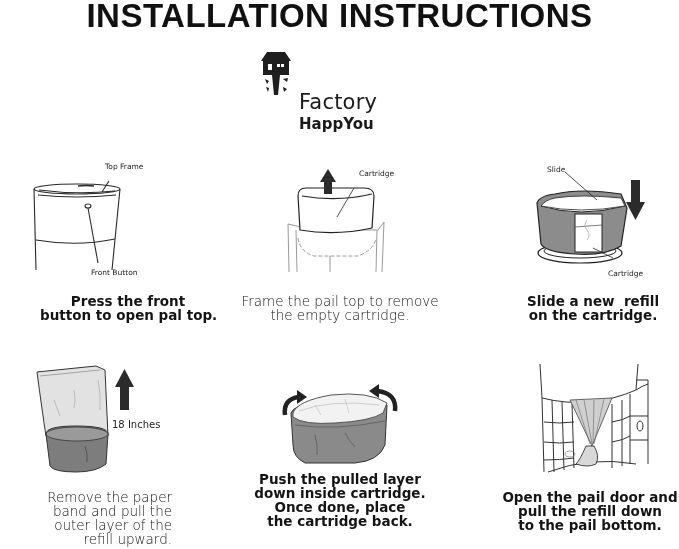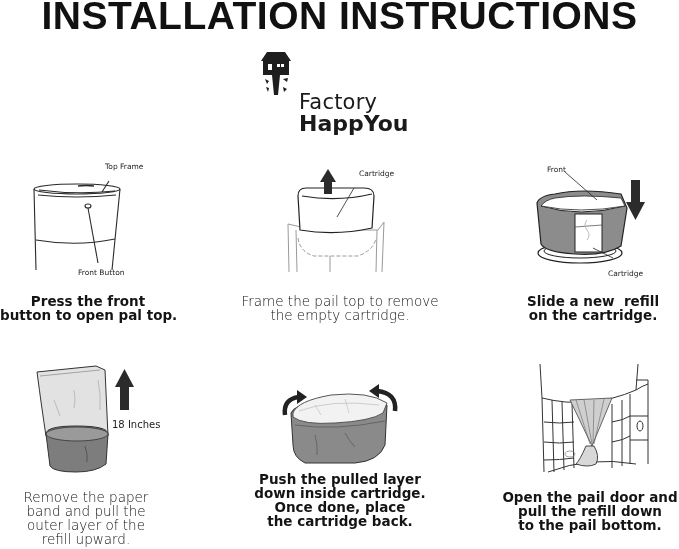--- a/index.html
+++ b/index.html
@@ -1,25 +1,25 @@
 <!DOCTYPE html>
 <html><head>
 <meta charset="utf-8">
 <style>
   html, body { margin: 0; padding: 0; background: #ffffff; }
   body { width: 679px; height: 549px; position: relative; overflow: hidden;
          font-family: "DejaVu Sans", "Liberation Sans", sans-serif; color: #111; }
   .title { position: absolute; left: 0; top: 0; width: 679px; text-align: center;
-           font-family: "Liberation Sans", sans-serif; font-weight: 700; font-size: 39px;
+           font-family: "Liberation Sans", sans-serif; font-weight: 700; font-size: 33px;
            letter-spacing: 0.5px; line-height: 32px; color: #111; }
   .logo { position: absolute; left: 259px; top: 47px; width: 150px; height: 50px; }
   .logo-text { position: absolute; left: 40px; top: 0; font-family: "DejaVu Sans", sans-serif;
                color: #1a1a1a; line-height: 22px; }
   .logo-l1 { font-size: 21px; font-weight: 400; letter-spacing: 0.2px; margin-top: 44px; }
-  .logo-l2 { font-size: 22px; font-weight: 700; }
+  .logo-l2 { font-size: 15px; font-weight: 700; }
   .step { position: absolute; }
   .step svg { position: absolute; }
   .caption { position: absolute; text-align: center; font-size: 13.5px; line-height: 14px;
              color: #141414; white-space: pre; }
   .caption.semibold { font-weight: 600; }
   .caption.light { font-weight: 300; }
   .lbl { position: absolute; font-size: 7.5px; color: #222; white-space: nowrap;
          font-family: "DejaVu Sans", sans-serif; }
 </style>
 </head>
@@ -59,22 +59,22 @@
       <path d="M4 34 L6 115"></path>
       <path d="M90 34 L82 115"></path>
       <path d="M8 40 Q47 44 86 40"></path>
       <path d="M6 85 Q47 92 85 84"></path>
       <ellipse cx="58" cy="51" rx="3" ry="2"></ellipse>
       <path d="M58 53 L68 108"></path>
       <path d="M79 26 L72 37"></path>
     </g>
   </svg>
   <div class="lbl" style="left:105px;top:162px;">Top Frame</div>
-  <div class="lbl" style="left:78px;top:268px;">Front Button</div>
-  <div class="caption semibold" style="left:0;width:176px;top:294px;">Press the front
+  <div class="lbl" style="left:91px;top:268px;">Front Button</div>
+  <div class="caption semibold" style="left:0;width:176px;top:294px;padding-left:40px;">Press the front
 button to open pal top.</div>
 </div>
 
 <div class="step">
   <svg width="130" height="120" viewBox="0 0 130 120" style="left:280px;top:160px;">
 
     <g fill="none" stroke="#9a9a9a" stroke-width="1">
       <path d="M8 64 L9 112"></path>
       <path d="M8 64 L34 70 L98 70 L104 62"></path>
       <path d="M104 62 L102 112"></path>
@@ -115,21 +115,21 @@
     <path d="M62 60 q-4 5 0 10 q4 5 0 10" fill="none" stroke="#aaa" stroke-width="0.8"></path>
 
     <path d="M40 12 L72 40" stroke="#222" stroke-width="0.8"></path>
     <path d="M68 88 L88 98" stroke="#222" stroke-width="0.8"></path>
 
     <g>
       <rect x="106" y="20" width="9" height="24" fill="#2b2b2b"></rect>
       <path d="M101 42 L110.5 60 L120 42 Z" fill="#2b2b2b"></path>
     </g>
   </svg>
-  <div class="lbl" style="left:547px;top:165px;">Front</div>
+  <div class="lbl" style="left:547px;top:165px;">Slide</div>
   <div class="lbl" style="left:608px;top:269px;">Cartridge</div>
   <div class="caption semibold" style="left:500px;width:186px;top:294px;">Slide a new  refill
 on the cartridge.</div>
 </div>
 
 <div class="step">
   <svg width="140" height="115" viewBox="0 0 140 115" style="left:30px;top:360px;">
 
     <path d="M7 12 L66 6 L75 10 L78 76 L16 76 Q12 50 7 12 Z" fill="#e2e2e2" stroke="#333" stroke-width="1"></path>
     <path d="M10 16 L70 10" stroke="#777" stroke-width="0.6" fill="none"></path>
@@ -140,21 +140,21 @@
     <path d="M16 74 Q16 66 46 66 Q78 66 78 74 L76 104 Q66 112 46 112 Q24 112 20 106 Z" fill="#7d7d7d" stroke="#333" stroke-width="1"></path>
     <ellipse cx="47" cy="74" rx="31" ry="7" fill="#9a9a9a" stroke="#333" stroke-width="0.8"></ellipse>
     <path d="M55 86 q3 8 2 16" stroke="#444" stroke-width="0.7" fill="none"></path>
 
     <g>
       <rect x="90" y="24" width="9" height="26" fill="#2b2b2b"></rect>
       <path d="M85 27 L94.5 9 L104 27 Z" fill="#2b2b2b"></path>
     </g>
   </svg>
   <div class="lbl" style="left:112px;top:419px;font-size:10px;">18 Inches</div>
-  <div class="caption light" style="left:0;width:172px;top:490px;">Remove the paper
+  <div class="caption light" style="left:0;width:172px;top:490px;text-align:right;">Remove the paper
 band and pull the
 outer layer of the
 refill upward.</div>
 </div>
 
 <div class="step">
   <svg width="140" height="100" viewBox="0 0 140 100" style="left:275px;top:375px;">
 
     <path d="M16 38 Q18 30 50 24 Q92 20 112 30 L110 70 Q104 86 80 88 L30 88 Q18 82 18 70 Z" fill="#8a8a8a" stroke="#333" stroke-width="1"></path>
 

